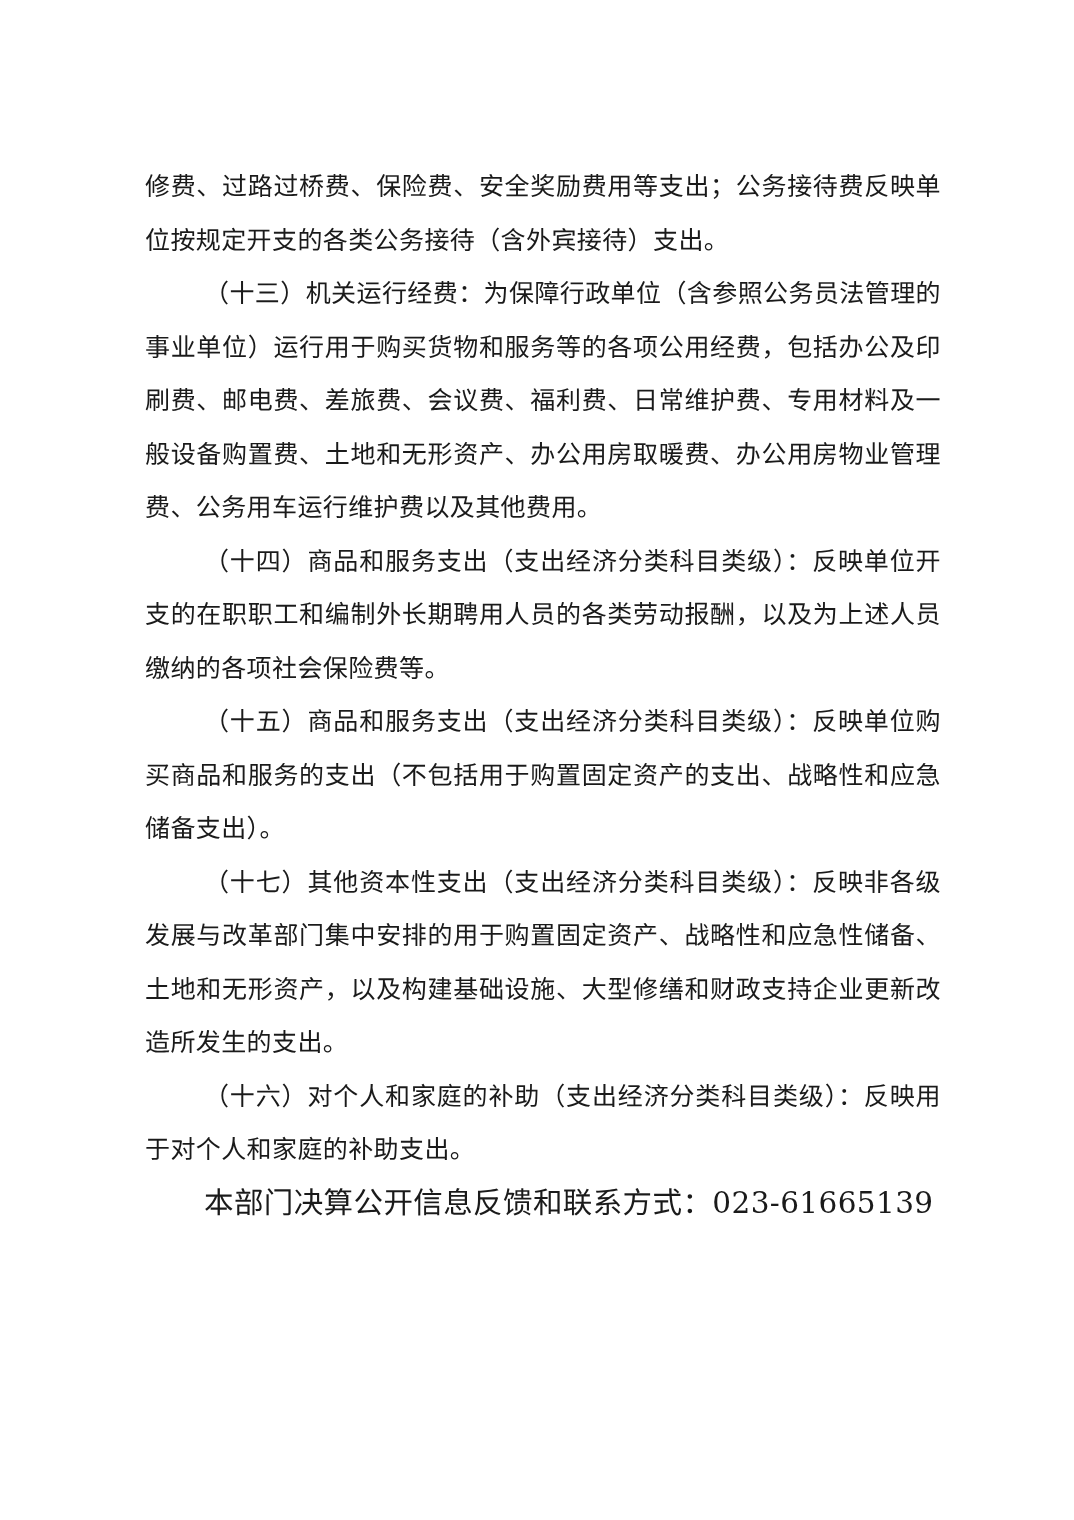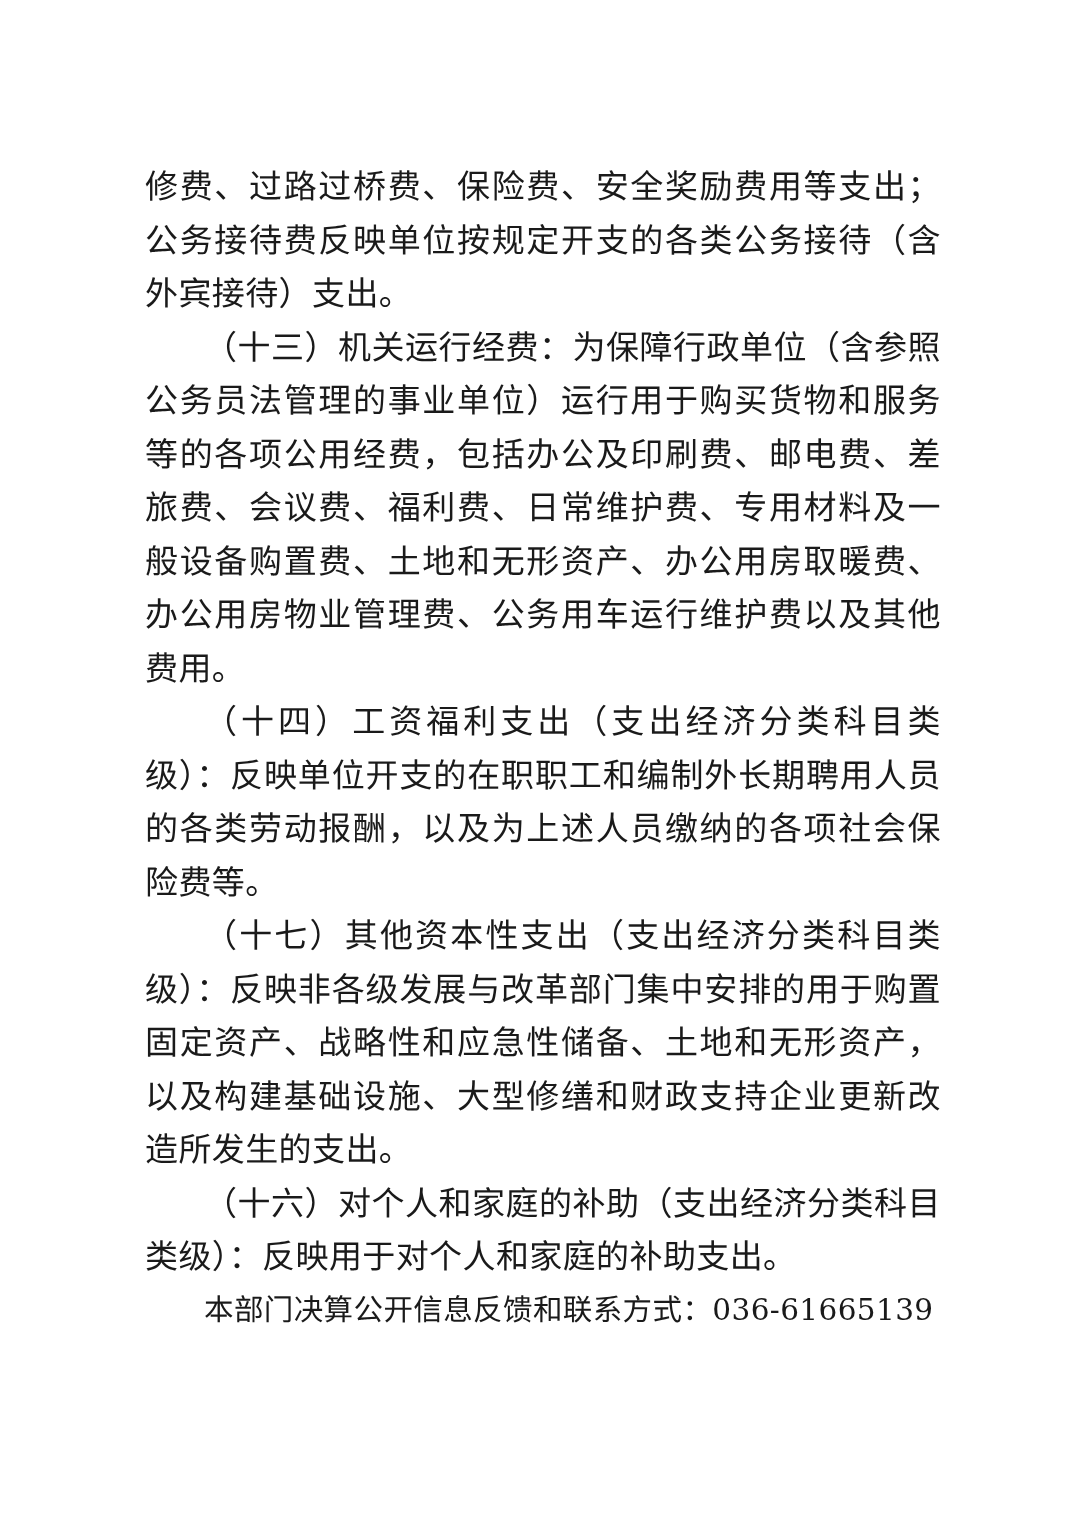--- a/index.html
+++ b/index.html
@@ -19,21 +19,21 @@
   }
   .content {
     position: absolute;
     left: 145px;
     top: 160px;
     width: 796px;
   }
   
   .para {
     font-family: "DejaVu Serif", "Liberation Serif", serif;
-    font-size: 33px;
+    font-size: 25px;
     line-height: 53.5px;
     color: #1a1a1a;
     text-align: justify;
     text-align-last: left;
     text-justify: inter-character;
     margin: 0;
     letter-spacing: 0.4px;
     text-indent: 0;
     white-space: normal;
     word-break: break-all;
@@ -67,24 +67,25 @@
 </head>
 <body>
 
 <div class="page">
   <div class="content">
 
     <p class="para">修费、过路过桥费、保险费、安全奖励费用等支出；公务接待费反映单位按规定开支的各类公务接待（含外宾接待）支出。</p>
 
     <p class="para indent">（十三）机关运行经费：为保障行政单位（含参照公务员法管理的事业单位）运行用于购买货物和服务等的各项公用经费，包括办公及印刷费、邮电费、差旅费、会议费、福利费、日常维护费、专用材料及一般设备购置费、土地和无形资产、办公用房取暖费、办公用房物业管理费、公务用车运行维护费以及其他费用。</p>
 
-    <p class="para indent">（十四）工资福利支出（支出经济分类科目类级）：反映单位开支的在职职工和编制外长期聘用人员的各类劳动报酬，以及为上述人员缴纳的各项社会保险费等。</p>
+    <p class="para indent">（十四）商品和服务支出（支出经济分类科目类级）：反映单位开支的在职职工和编制外长期聘用人员的各类劳动报酬，以及为上述人员缴纳的各项社会保险费等。</p>
 
+    <p class="para indent">（十五）商品和服务支出（支出经济分类科目类级）：反映单位购买商品和服务的支出（不包括用于购置固定资产的支出、战略性和应急储备支出）。</p>
 
     <p class="para indent">（十七）其他资本性支出（支出经济分类科目类级）：反映非各级发展与改革部门集中安排的用于购置固定资产、战略性和应急性储备、土地和无形资产，以及构建基础设施、大型修缮和财政支持企业更新改造所发生的支出。</p>
 
     <p class="para indent">（十六）对个人和家庭的补助（支出经济分类科目类级）：反映用于对个人和家庭的补助支出。</p>
 
 
-    <p class="contact-line">本部门决算公开信息反馈和联系方式：036-61665139</p>
+    <p class="contact-line">本部门决算公开信息反馈和联系方式：023-61665139</p>
 
   </div>
 </div>
 
 </body></html>

